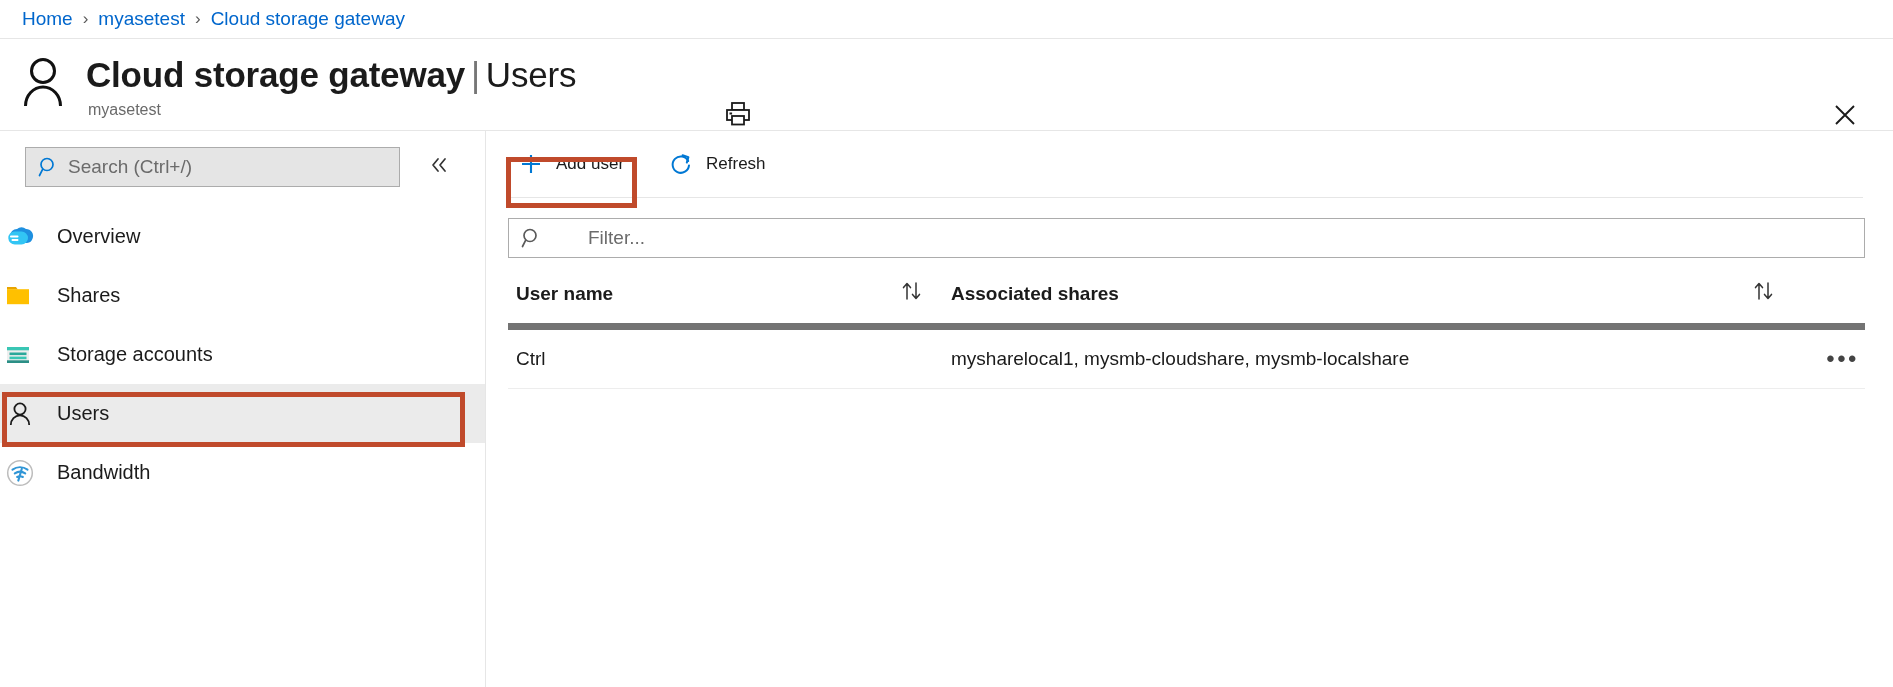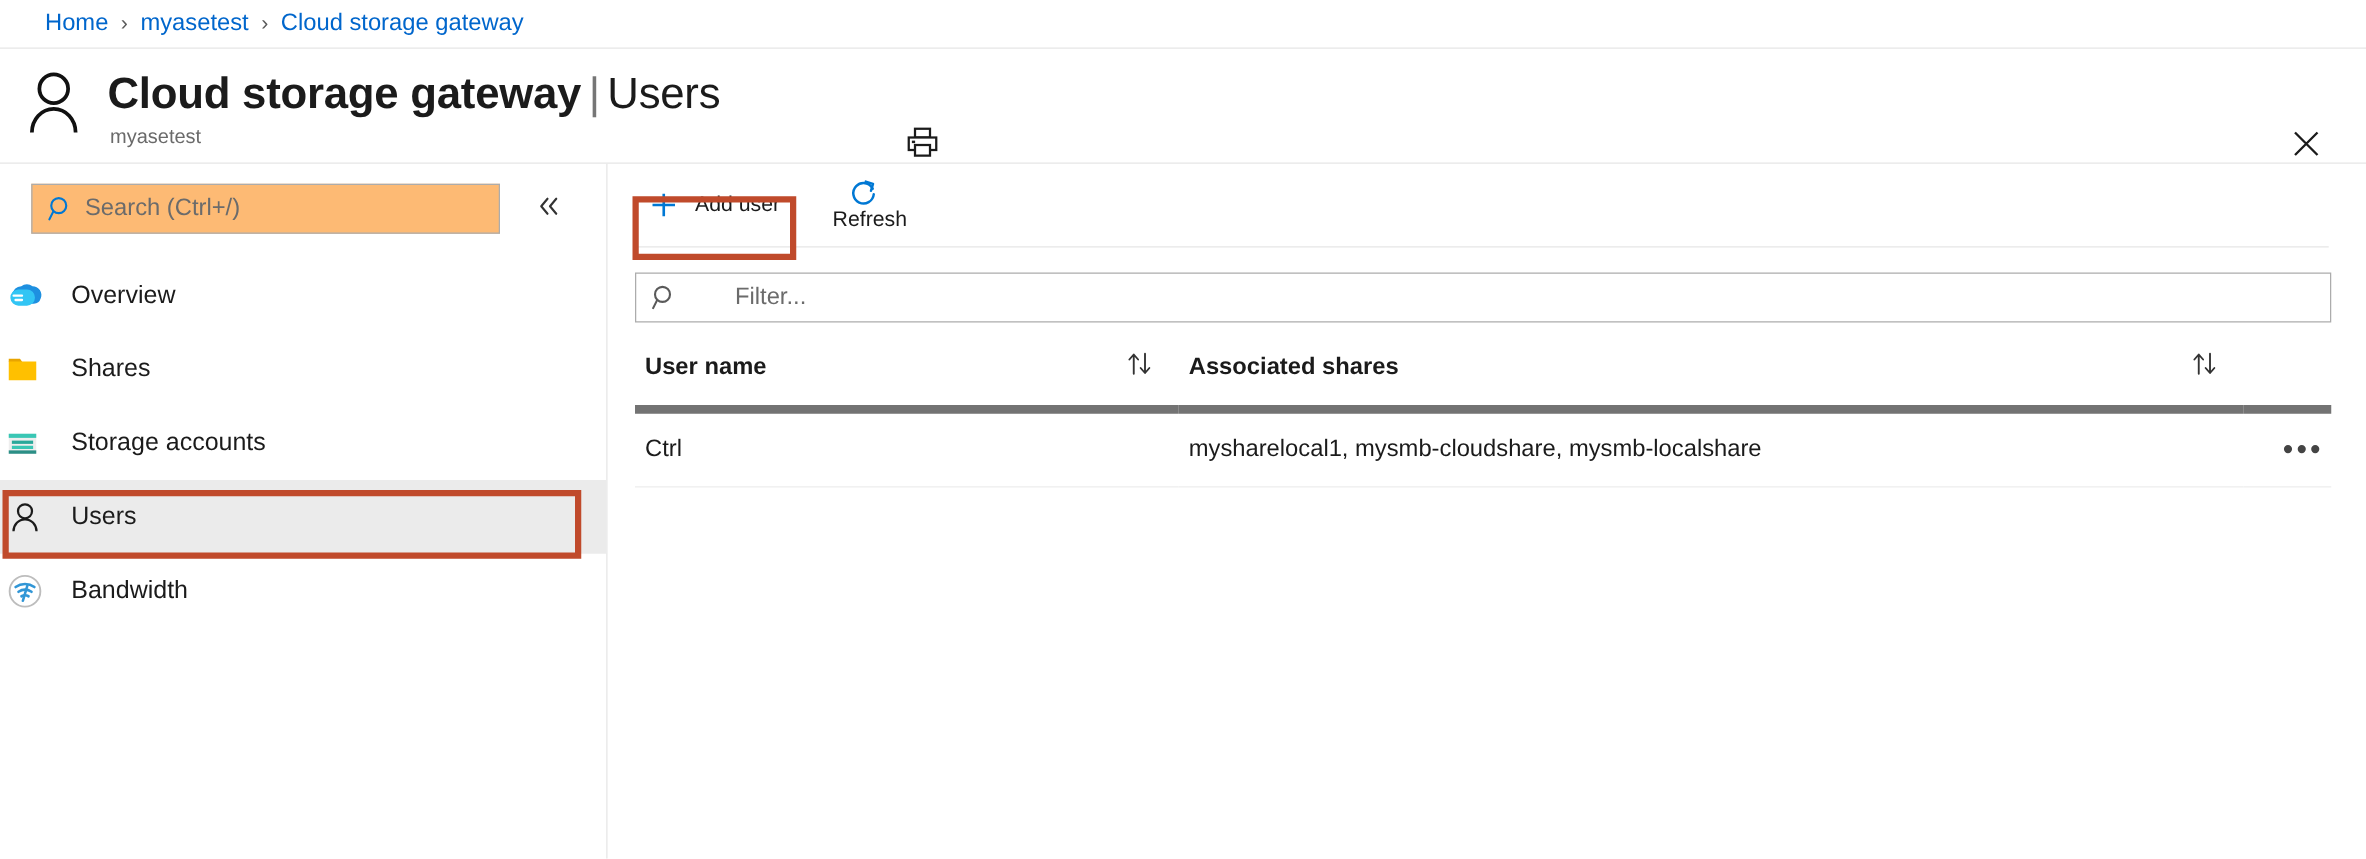--- a/index.html
+++ b/index.html
@@ -12,23 +12,22 @@
   }
   body { position: relative; }
 
   
   .breadcrumb {
     position: absolute;
     top: 0; left: 0; right: 0;
     height: 38px;
     display: flex;
     align-items: center;
-    padding-left: 12px;
+    padding-left: 22px;
     font-size: 19px;
-    margin-left: 24px;
   }
   .crumb-link {
     color: #0066cc;
     cursor: pointer;
     white-space: nowrap;
   }
   .crumb-sep {
     color: #5a5a5a;
     margin: 0 10px;
     font-size: 17px;
@@ -107,21 +106,21 @@
     display: flex;
     align-items: center;
     padding: 0 0 0 25px;
     height: 44px;
   }
   .search-box {
     position: relative;
     width: 375px;
     height: 40px;
     border: 1px solid #acacac;
-    background: #fdba74;
+    background: #e5e5e5;
     display: flex;
     align-items: center;
     cursor: text;
   }
   .search-box .mag {
     margin-left: 12px;
     margin-right: 8px;
     display: flex;
   }
   .search-ph {
@@ -405,21 +404,21 @@
     <div class="toolbar">
       <div class="tb-btn">
         <span class="tb-ico">
           <svg width="24" height="24" viewBox="0 0 24 24">
             <path d="M12 3 V21 M3 12 H21" stroke="#0078d4" stroke-width="2.1" fill="none"></path>
           </svg>
         </span>
         <span class="tb-label">Add user</span>
       </div>
 
-      <div class="tb-btn" style="margin-left:22px;flex-direction:column;">
+      <div class="tb-btn" style="margin-left:22px;">
         <span class="tb-ico">
           <svg width="24" height="24" viewBox="0 0 24 24">
             <path d="M19.2 9 A8.2 8.2 0 1 0 20 13.4" fill="none" stroke="#0078d4" stroke-width="2" stroke-linecap="round"></path>
             <path d="M13.6 3.3 L19.4 5.1 L17.8 10.6" fill="none" stroke="#0078d4" stroke-width="2" stroke-linecap="round" stroke-linejoin="round"></path>
           </svg>
         </span>
         <span class="tb-label">Refresh</span>
       </div>
       <div class="toolbar-rule"></div>
     </div>

